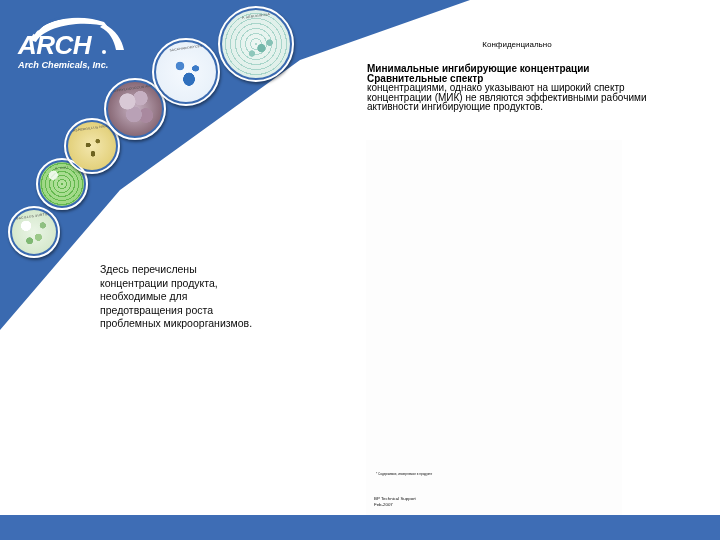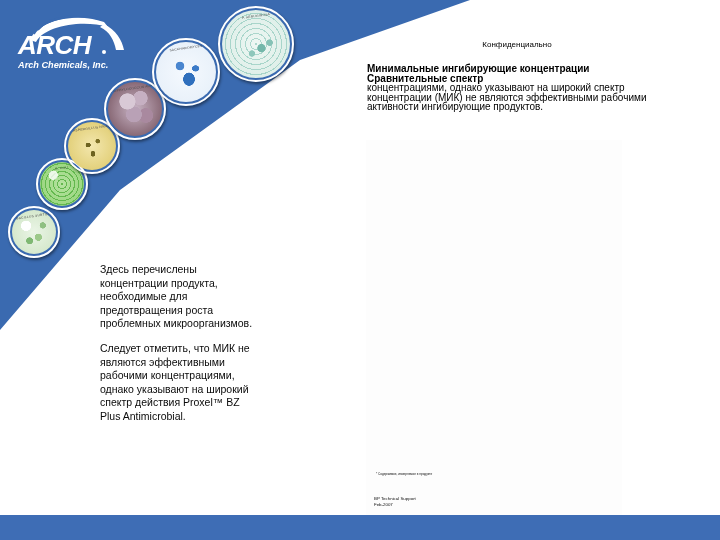--- a/index.html
+++ b/index.html
@@ -139,21 +139,20 @@
         radial-gradient(circle at 58% 56%, #74b7aa 0 7%, transparent 8%),
         radial-gradient(circle at 70% 48%, #86c2b6 0 5%, transparent 6%),
         radial-gradient(circle at 44% 64%, #8ec7bb 0 5%, transparent 6%),
         repeating-radial-gradient(circle at 50% 50%, rgba(120,190,175,.55) 0 1px, transparent 1px 5px),
         radial-gradient(circle at 50% 50%, #eef7f3 0%, #d7ebe4 100%);"></div>
     <div class="lbl">P. AERUGINOSA</div>
   </div>
 
   <div class="left-text">
     <p>Здесь перечислены концентрации продукта, необходимые для предотвращения роста проблемных микроорганизмов.</p>
-    <p>Следует отметить, что МИК не являются эффективными рабочими концентрациями, однако указывают на широкий спектр действия Proxel™ BZ Plus Antimicrobial.</p>
   </div>
 
   <div class="conf">Конфиденциально</div>
 
   <div class="intro">
     <div class="b">Минимальные ингибирующие концентрации</div>
     <div class="b">Сравнительные спектр</div>
     <div>концентрациями, однако указывают на широкий спектр</div>
     <div>концентрации (МИК) не являются эффективными рабочими</div>
     <div>активности ингибирующие продуктов.</div>

